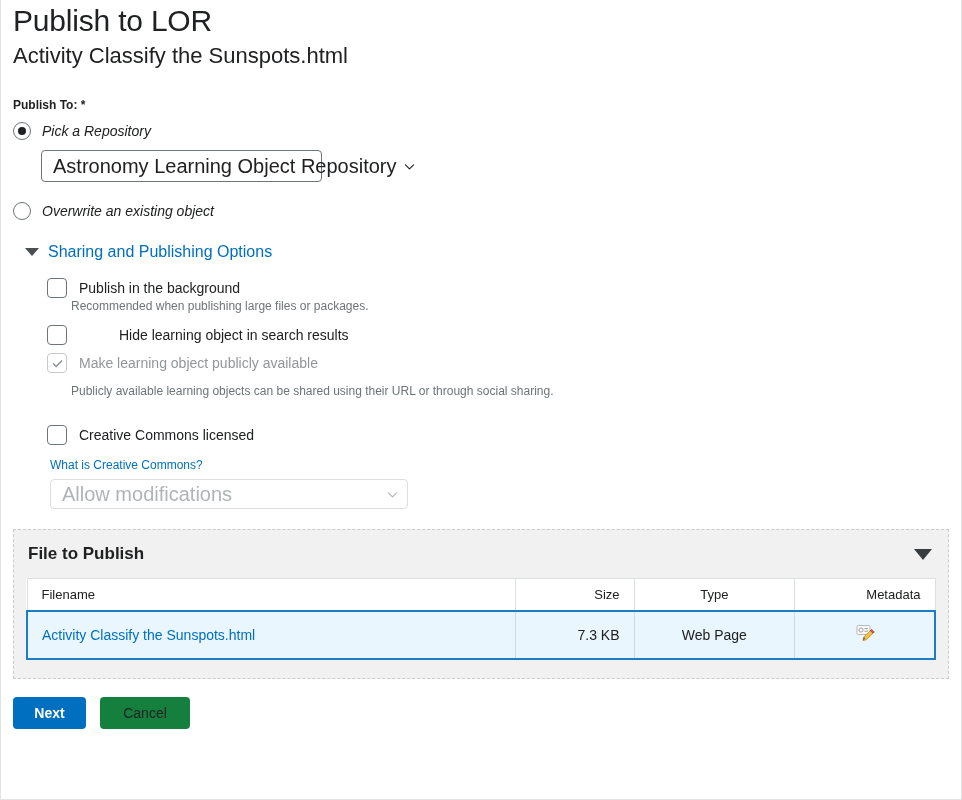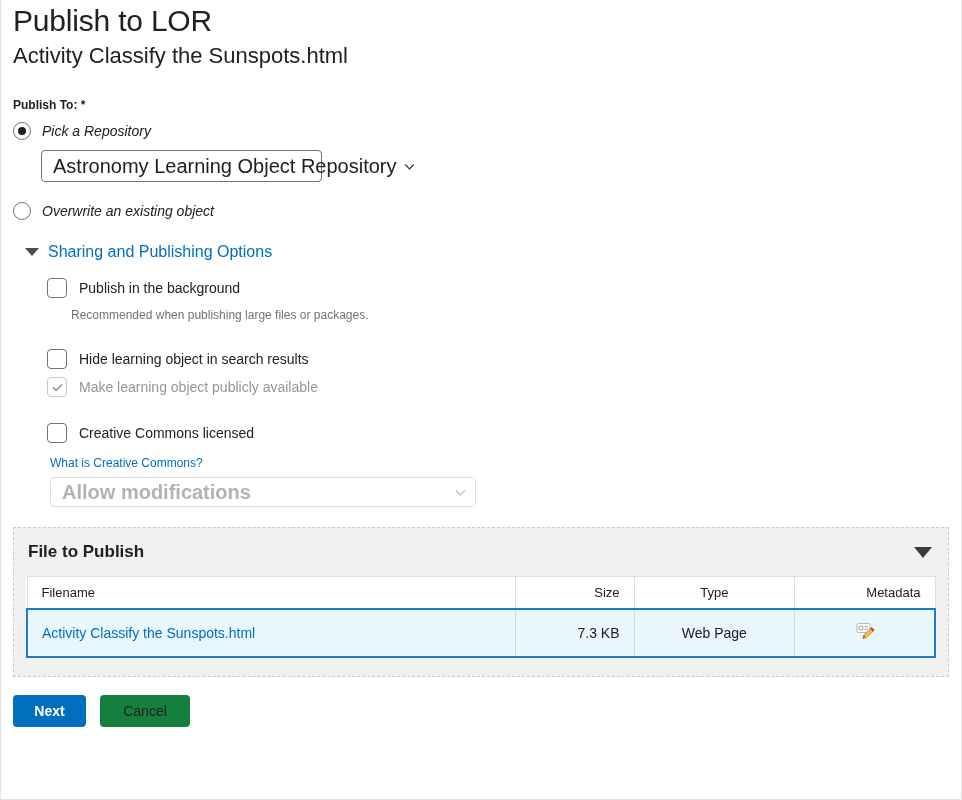--- a/index.html
+++ b/index.html
@@ -307,51 +307,52 @@
     <span class="tri-down"></span>
     <span class="disclosure-label">Sharing and Publishing Options</span>
   </div>
 
   <div class="cb-row" style="margin-top:16px;">
     <span class="cbox">
       
     </span>
     <span class="cb-label">Publish in the background</span>
   </div>
-  <div class="help" style="margin-top:9px;">Recommended when publishing large files or packages.</div>
-
-  <div class="cb-row" style="margin-top:26px;">
+  <div class="help" style="">Recommended when publishing large files or packages.</div>
+
+  <div class="cb-row" style="margin-top:11px;gap:40px;">
     <span class="cbox">
       
     </span>
     <span class="cb-label">Hide learning object in search results</span>
   </div>
 
   <div class="cb-row" style="margin-top:8px;">
     <span class="cbox checked disabled">
       <svg class="tick" width="13" height="13" viewBox="0 0 16 16">
         <path d="M3 8.4 L6.3 11.6 L13 4.8" fill="none" stroke="#8b9093" stroke-width="1.8" stroke-linecap="round" stroke-linejoin="round"></path>
       </svg>
     </span>
     <span class="cb-label muted">Make learning object publicly available</span>
   </div>
+  <div class="help" style="margin-top:10px;">Publicly available learning objects can be shared using their URL or through social sharing.</div>
 
   <div class="cb-row" style="margin-top:26px;">
     <span class="cbox">
       
     </span>
     <span class="cb-label">Creative Commons licensed</span>
   </div>
 
   <div style="margin-top:10px;">
     <a class="cc-link" href="#">What is Creative Commons?</a>
   </div>
 
   <div style="margin:6px 0 0 49px;">
-    <div class="select disabled" style="width:426px;height:30px;font-weight:bold;">
+    <div class="select disabled" style="width:358px;height:30px;">
       <span class="val">Allow modifications</span>
       <svg class="chev" viewBox="0 0 16 16">
         <path d="M3 6 L8 11 L13 6" fill="none" stroke="#b0b4b6" stroke-width="1.4" stroke-linecap="round" stroke-linejoin="round"></path>
       </svg>
     </div>
   </div>
 
 
   <div class="panel">
     <div class="panel-head">

